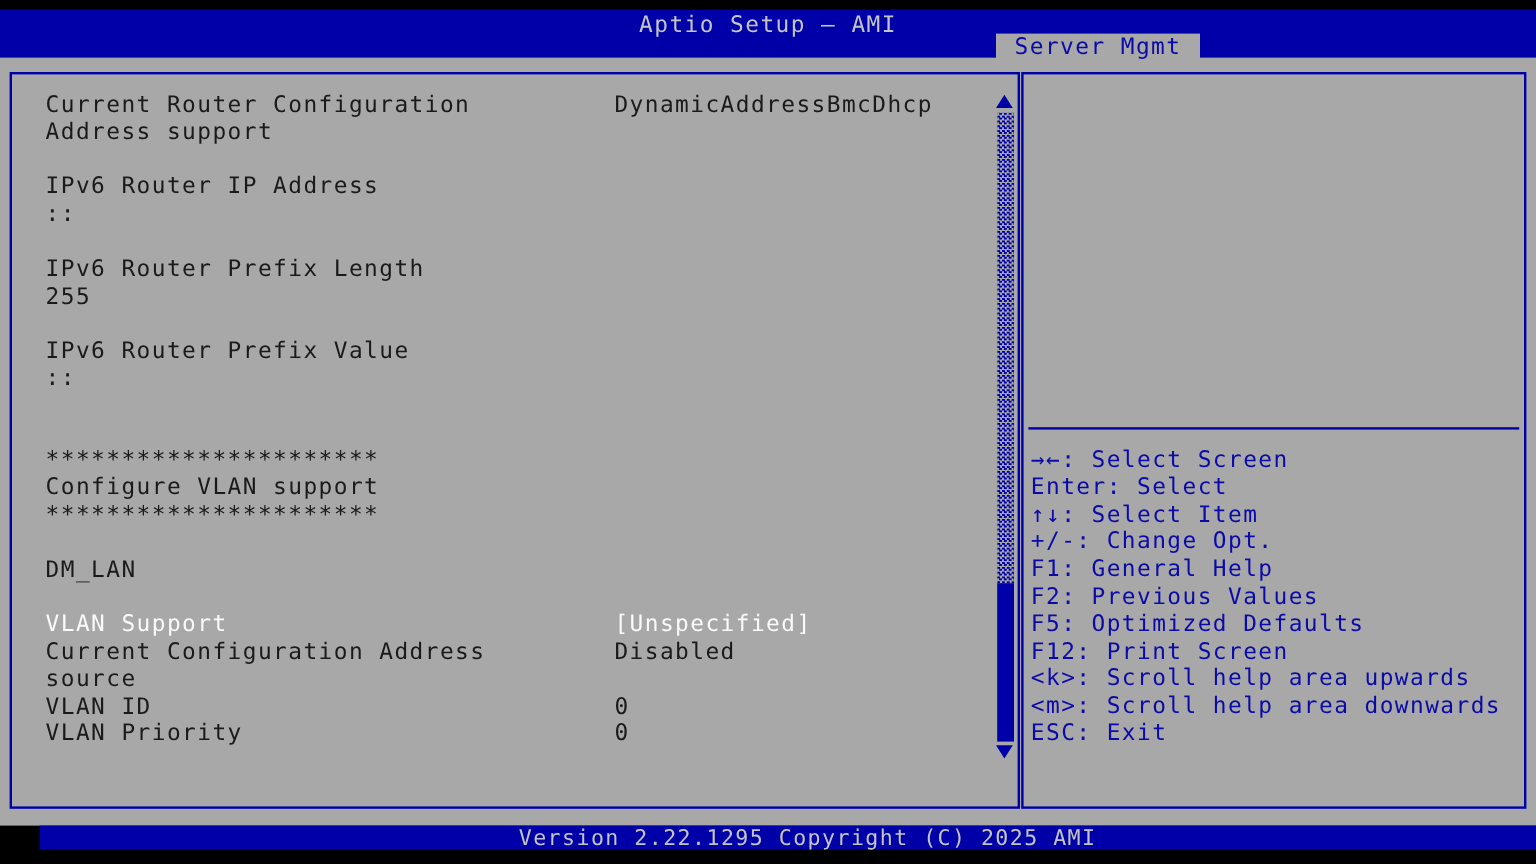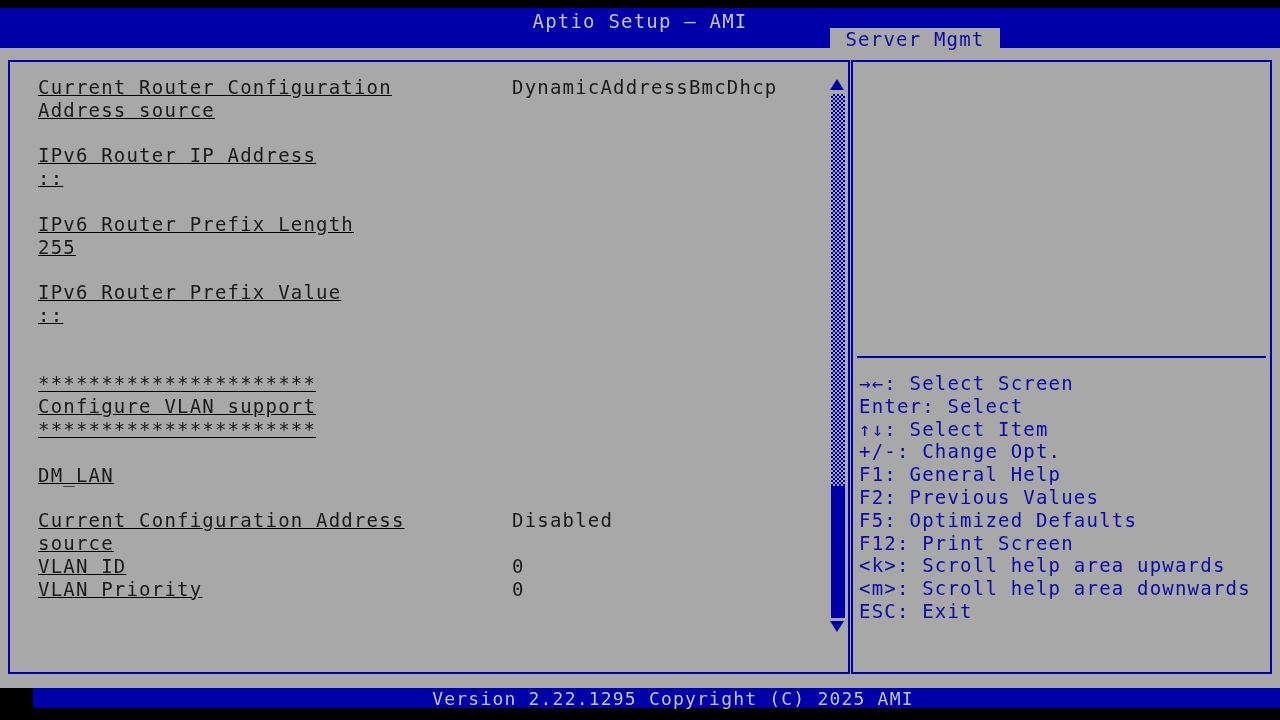--- a/index.html
+++ b/index.html
@@ -11,21 +11,21 @@
   
   .header{position:absolute;left:0;top:8px;width:1280px;height:40px;background:#0000a8;}
   .title{position:absolute;left:0;top:2px;width:100%;text-align:center;color:#c4c4c4;}
   .tab{
     position:absolute;left:830px;top:28px;width:170px;height:22px;background:#a8a8a8;
     color:#0a0aa8;text-align:center;line-height:23px;z-index:3;
   }
   
   .main-bg{position:absolute;left:0;top:48px;width:1280px;height:640px;background:#a8a8a8;}
   .panel{position:absolute;top:60px;background:#a8a8a8;border:2px solid #0000a8;box-sizing:border-box;}
-  .panel.left{left:8px;width:842px;height:614px;text-decoration:underline;}
+  .panel.left{left:8px;width:842px;height:614px;}
   .panel.right{left:851px;width:421px;height:614px;color:#0a0aa8;}
   
   .rows{padding-top:14px;}
   .row{position:relative;height:22.8px;line-height:22.8px;white-space:pre;color:#1a1a1a;}
   .row .lbl{margin-left:28px;}
   .row .val{position:absolute;left:502px;top:0;}
   .row.hl{color:#fafafa;}
   
   .sb-up,.sb-down{position:absolute;right:4px;width:0;height:0;
     border-left:7px solid transparent;border-right:7px solid transparent;}
@@ -54,38 +54,39 @@
   </div>
   <div class="tab">
     <span>Server Mgmt</span>
   </div>
 
   <div class="main-bg"></div>
 
   <div class="panel left">
     <div class="rows" id="left-rows">
         <div class="row"><span class="lbl">Current Router Configuration</span><span class="val">DynamicAddressBmcDhcp</span></div>
-        <div class="row"><span class="lbl">Address source</span></div>
+        <div class="row"><span class="lbl">Address support</span></div>
         <div class="row"></div>
         <div class="row"><span class="lbl">IPv6 Router IP Address</span></div>
         <div class="row"><span class="lbl">::</span></div>
         <div class="row"></div>
         <div class="row"><span class="lbl">IPv6 Router Prefix Length</span></div>
         <div class="row"><span class="lbl">255</span></div>
         <div class="row"></div>
         <div class="row"><span class="lbl">IPv6 Router Prefix Value</span></div>
         <div class="row"><span class="lbl">::</span></div>
         <div class="row"></div>
         <div class="row"></div>
         <div class="row"><span class="lbl">**********************</span></div>
         <div class="row"><span class="lbl">Configure VLAN support</span></div>
         <div class="row"><span class="lbl">**********************</span></div>
         <div class="row"></div>
         <div class="row"><span class="lbl">DM_LAN</span></div>
         <div class="row"></div>
+        <div class="row hl"><span class="lbl">VLAN Support</span><span class="val">[Unspecified]</span></div>
         <div class="row"><span class="lbl">Current Configuration Address</span><span class="val">Disabled</span></div>
         <div class="row"><span class="lbl">source</span></div>
         <div class="row"><span class="lbl">VLAN ID</span><span class="val">0</span></div>
         <div class="row"><span class="lbl">VLAN Priority</span><span class="val">0</span></div>
       </div>
     <div class="sb-up"></div>
     <div class="sb-track"></div>
     <div class="sb-thumb"></div>
     <div class="sb-down"></div>
   </div>

